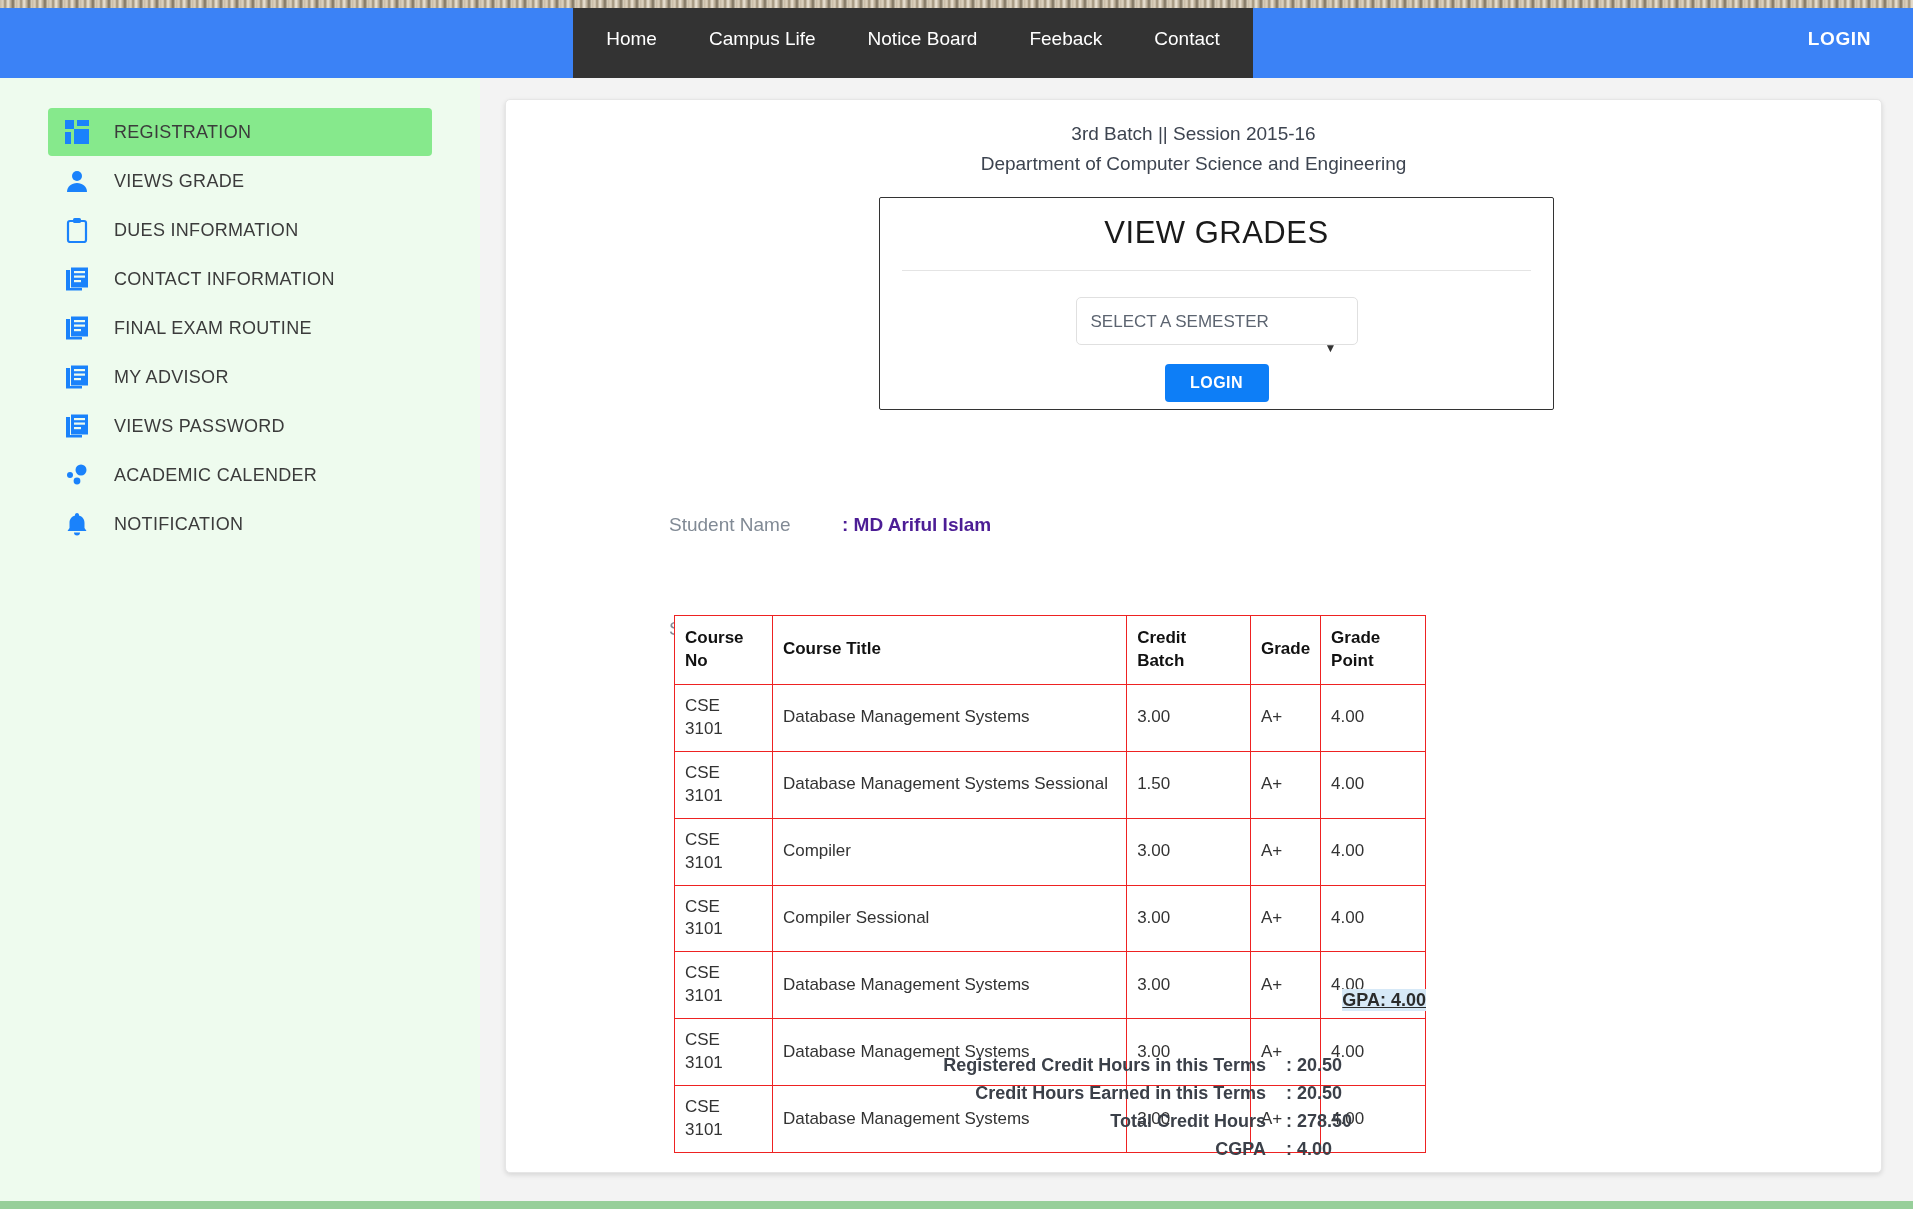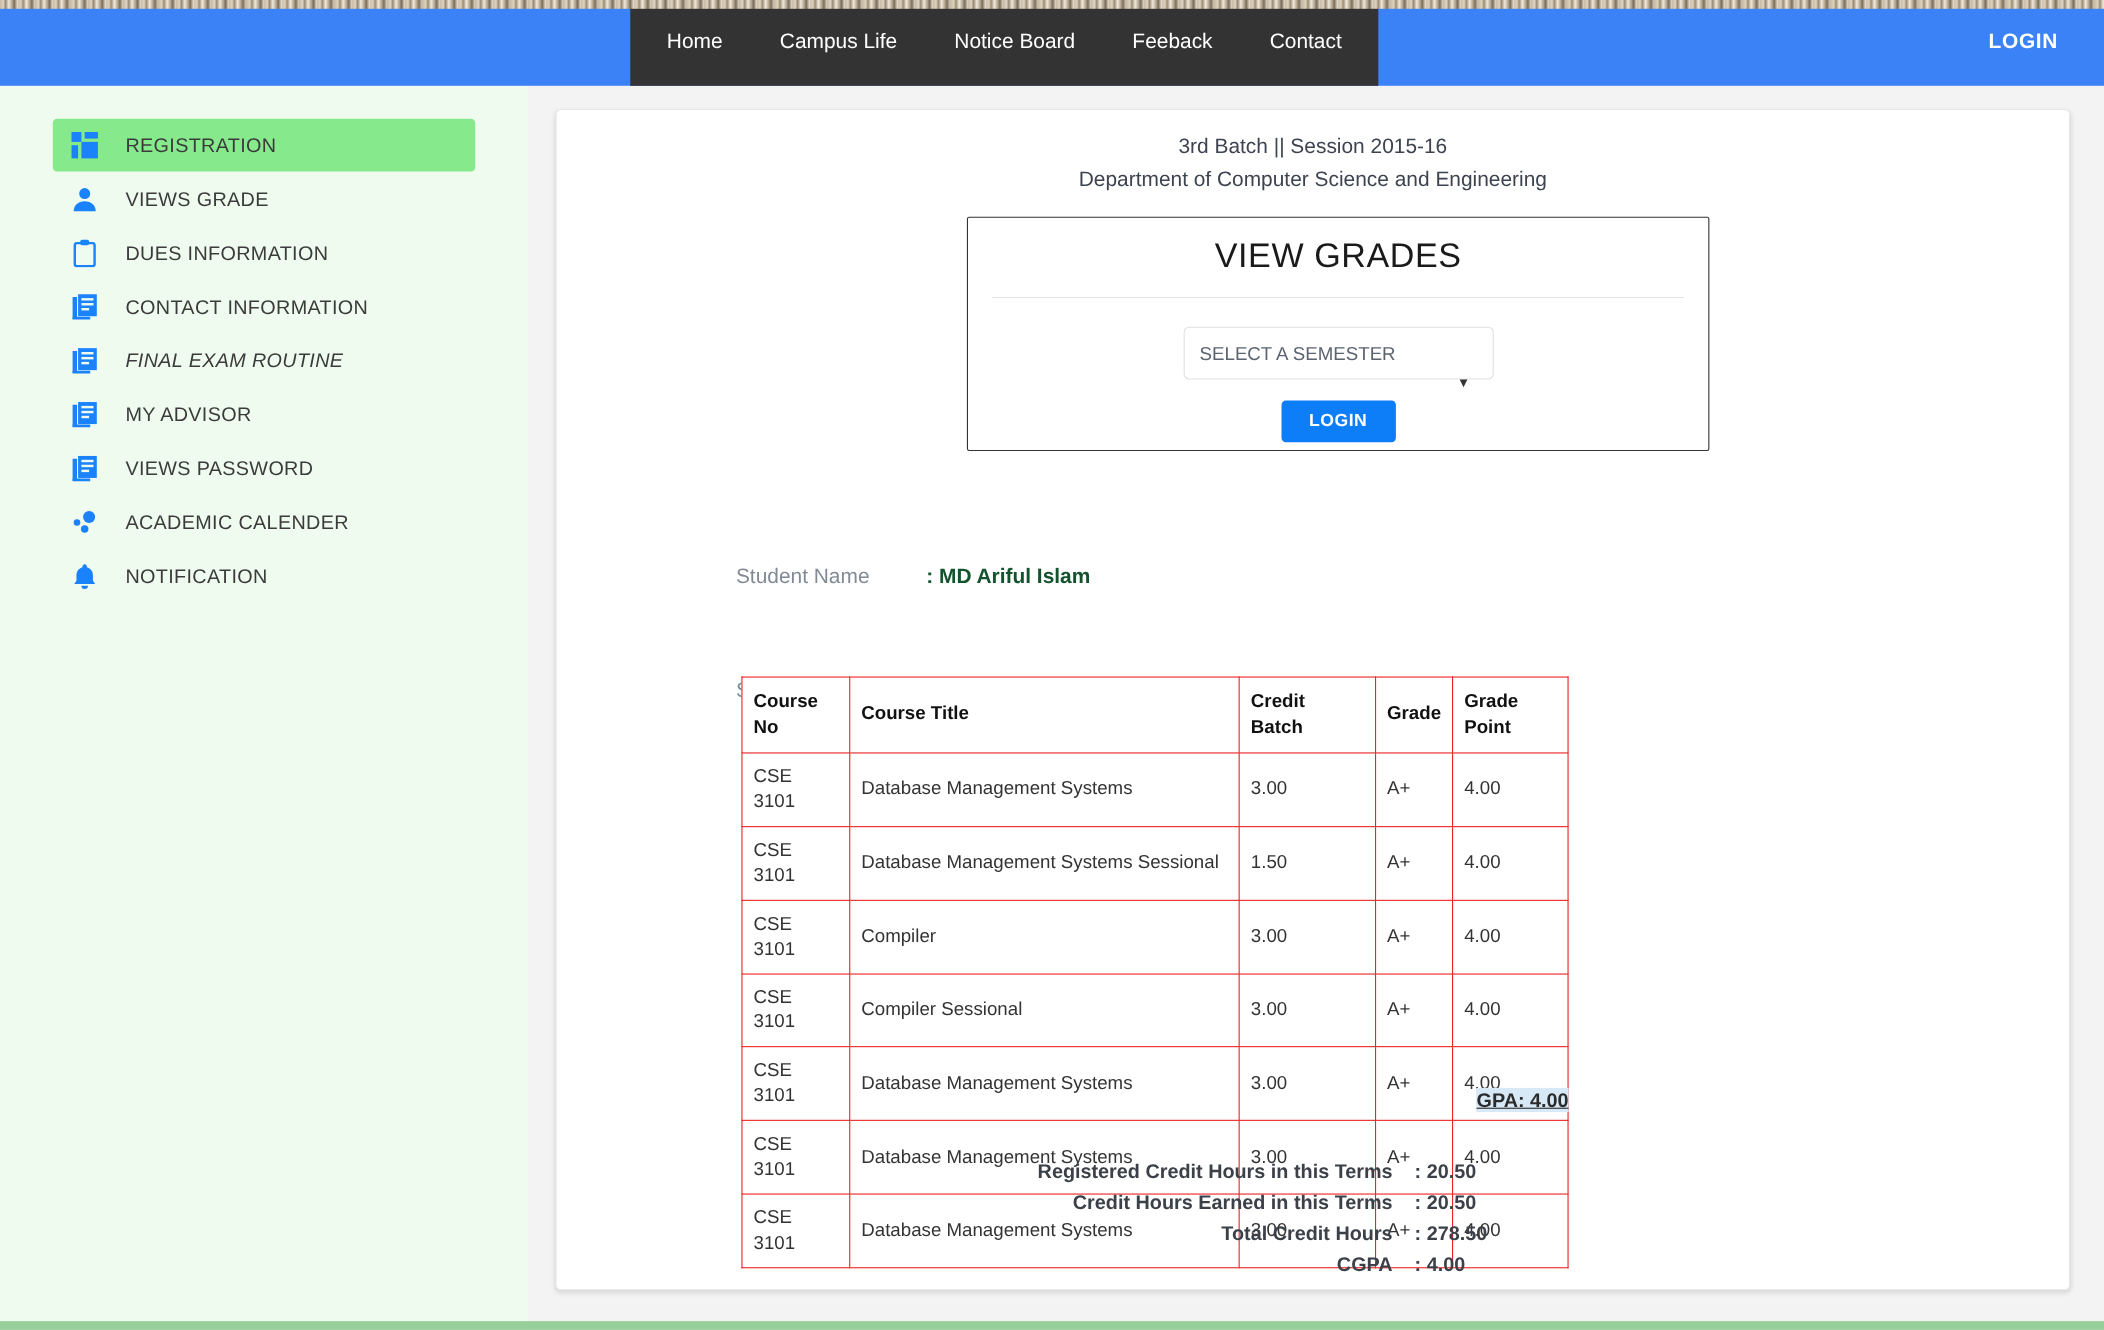--- a/index.html
+++ b/index.html
@@ -177,21 +177,21 @@
     display: flex;
     align-items: baseline;
   }
   .stu-label {
     color: #818a95;
     font-size: 19px;
     width: 155px;
     text-align: left;
   }
   .stu-value {
-    color: #14532d;
+    color: #4c1d95;
     font-size: 19px;
     font-weight: bold;
     margin-left: 18px;
   }
   #stu-name-row { top: 414px; left: 163px; }
   #stu-id-row   { top: 494px; left: 163px; margin-top: 24px; }
 
   
   #grades-table {
     position: absolute;
@@ -324,21 +324,21 @@
             <path d="M2 4h4v20H2z" fill="#1a82fb"></path>
             <path d="M2 22h16v2.5H2z" fill="#1a82fb"></path>
             <rect x="7" y="1.5" width="17" height="20" fill="#1a82fb"></rect>
             <rect x="10" y="5" width="11" height="2.2" fill="#eefbee"></rect>
             <rect x="10" y="9.5" width="11" height="2.2" fill="#eefbee"></rect>
             <rect x="10" y="14" width="7" height="2.2" fill="#eefbee"></rect>
           </svg>
         </span>
         <span class="side-label">CONTACT INFORMATION</span>
       </div>
-      <div class="side-item" style="margin-top: 1px; font-style: italic;">
+      <div class="side-item" style="margin-top: 1px;">
         <span class="side-icon">
           <svg width="26" height="26" viewBox="0 0 26 26">
             <path d="M2 4h4v20H2z" fill="#1a82fb"></path>
             <path d="M2 22h16v2.5H2z" fill="#1a82fb"></path>
             <rect x="7" y="1.5" width="17" height="20" fill="#1a82fb"></rect>
             <rect x="10" y="5" width="11" height="2.2" fill="#eefbee"></rect>
             <rect x="10" y="9.5" width="11" height="2.2" fill="#eefbee"></rect>
             <rect x="10" y="14" width="7" height="2.2" fill="#eefbee"></rect>
           </svg>
         </span>

